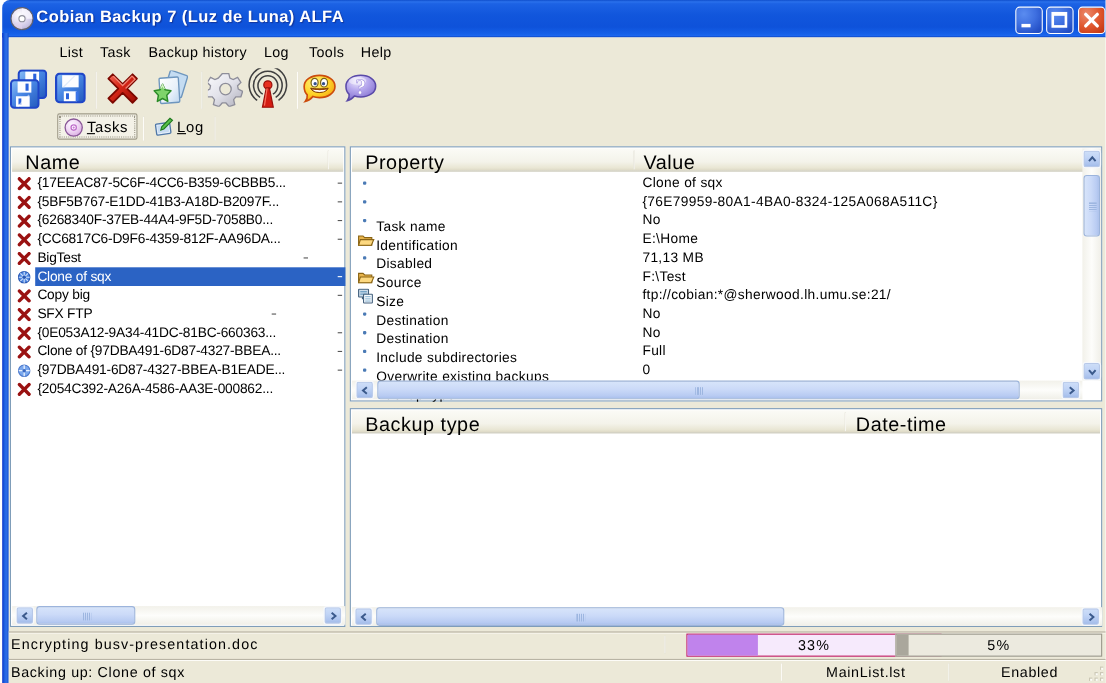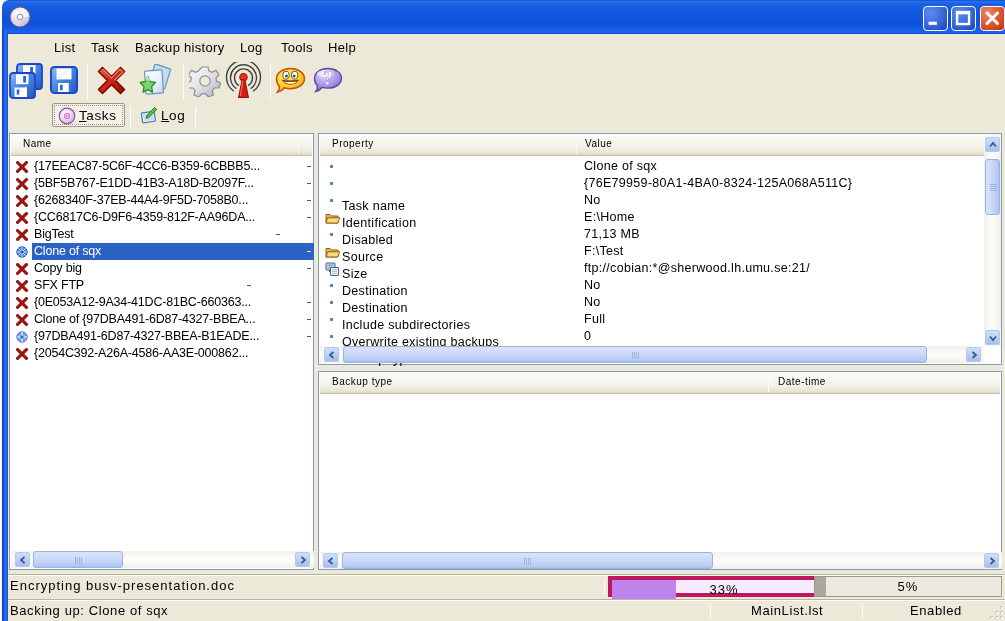--- a/index.html
+++ b/index.html
@@ -24,21 +24,21 @@
 #toolbar{left:0;top:27px;width:997px;height:42px;}
 .tsep{position:absolute;top:4px;width:1px;height:34px;background:#c8c5b2;border-right:1px solid #fdfcf8;}
 #tabbar{left:0;top:69px;width:997px;height:28px;margin-left:44px;}
 #tab-tasks{position:absolute;left:0px;top:0px;width:73px;height:24px;background:#f4f2e8;
  border:1px solid #9e9a87;border-radius:2px;}
 #tab-tasks:after{content:"";position:absolute;left:1px;top:1px;right:1px;bottom:1px;border:1px dotted #9a9685;}
 .tabtext{position:absolute;top:5px;font-size:13.5px;letter-spacing:.6px;color:#000;}
 .panel{background:#fff;border:1px solid #7f9db9;}
 .hdr{position:absolute;left:1px;top:1px;right:1px;height:21px;
  background:linear-gradient(180deg,#fbfbf6 0%,#f4f3ea 60%,#e9e6d4 88%,#dcd8c4 100%);
- border-bottom:1px solid #c6c3b2;font-size:10px;letter-spacing:.5px;color:#000;}
+ border-bottom:1px solid #c6c3b2;font-size:18px;letter-spacing:.5px;color:#000;}
 .hdrline{position:absolute;top:2px;width:1px;height:17px;background:#cac7b6;border-right:1px solid #fbfaf5;}
 #leftpanel{left:1px;top:99px;width:305px;height:437px;}
 #rtop{left:310px;top:99px;width:684px;height:232px;}
 #rbottom{left:310px;top:337px;width:684px;height:199px;}
 .row{position:absolute;left:1px;height:17px;font-size:12.5px;letter-spacing:-0.2px;color:#000;white-space:nowrap;}
 .rowsel{background:#2b63c4;color:#fff;}
 .xicon{position:absolute;left:5px;top:3px;width:12px;height:12px;}
 .sphere{position:absolute;left:5px;top:3px;width:12px;height:12px;}
 .rtext{position:absolute;left:23px;top:1px;}
 .dash{position:absolute;right:3px;top:8px;width:4px;height:1px;background:#555;}
@@ -60,21 +60,21 @@
 .grip-h{position:absolute;top:5px;width:8px;height:7px;
  background:repeating-linear-gradient(90deg,#9db6e0 0,#9db6e0 1px,transparent 1px,transparent 2px);}
 .grip-v{position:absolute;left:4px;height:8px;width:7px;
  background:repeating-linear-gradient(180deg,#9db6e0 0,#9db6e0 1px,transparent 1px,transparent 2px);}
 .arrow{position:absolute;left:4px;top:4px;width:8px;height:8px;}
 #status1{left:0;top:540px;width:997px;height:24px;border-top:1px solid #b8b4a4;box-shadow:inset 0 1px 0 #fdfcf8;
  background:#ece9d8;font-size:13px;letter-spacing:1px;color:#000;}
 #status2{left:0;top:565px;width:997px;height:22px;border-top:1px solid #b8b4a4;box-shadow:inset 0 1px 0 #fdfcf8;
  background:#ece9d8;font-size:13px;letter-spacing:.6px;color:#000;}
 .sdiv{position:absolute;top:3px;width:1px;height:16px;background:#cac7b6;border-right:1px solid #fbfaf5;}
-#pbar1{position:absolute;left:600px;top:1px;width:232px;height:21px;border:4px solid #be185d;
+#pbar1{position:absolute;left:616px;top:1px;width:232px;height:21px;border:1px solid #be185d;
  background:#f6eafc;}
 #pbar1 .fill{position:absolute;left:0;top:0;width:64px;height:19px;background:#c083ec;}
 #pbar2{position:absolute;left:806px;top:1px;width:188px;height:21px;border:1px solid #9a978a;
  background:#eceadf;}
 #pbar2 .fill{position:absolute;left:0;top:0;width:11px;height:19px;background:#aaa79c;}
 .ptext{position:absolute;top:2px;width:100%;text-align:center;font-size:13px;}
 </style>
 </head>
 <body>
 <div id="win">
@@ -86,20 +86,21 @@
           <stop offset="45%" stop-color="#e6e0f2"></stop>
      <stop offset="75%" stop-color="#cfc8e6"></stop>
           <stop offset="100%" stop-color="#b9b2d4"></stop>
    </radialGradient>
       </defs>
    <circle cx="11" cy="11" r="10" fill="url(#cdg)" stroke="#62626e" stroke-width="1.1"></circle>
    <path d="M11 1.5 A9.5 9.5 0 0 1 20.5 11 L15.2 11 A4.2 4.2 0 0 0 11 6.8 Z" fill="#fbfaff" opacity="0.7"></path>
    <path d="M4 17 A9.5 9.5 0 0 0 11 20.5 L11 15.2 A4.2 4.2 0 0 1 7.5 13.5 Z" fill="#e2d4ee" opacity="0.6"></path>
    <circle cx="11" cy="11" r="2.8" fill="#fff" stroke="#90909c" stroke-width="1"></circle>
  </svg>
+ <span class="abs" id="title-text">Cobian Backup 7 (Luz de Luna) ALFA</span>
  <div class="abs wbtn" style="left:923px" id="btn-min">
    <svg class="glyph" viewBox="0 0 25 25">
         <rect x="5" y="16" width="9" height="3.4" fill="#fff"></rect>
       </svg>
  </div>
  <div class="abs wbtn" style="left:951px" id="btn-max">
    <svg class="glyph" viewBox="0 0 25 25">
         <rect x="5.5" y="5.5" width="13" height="13" fill="none" stroke="#fff" stroke-width="2.6"></rect>
         <rect x="5.5" y="5" width="13" height="3" fill="#fff"></rect>
       </svg>

